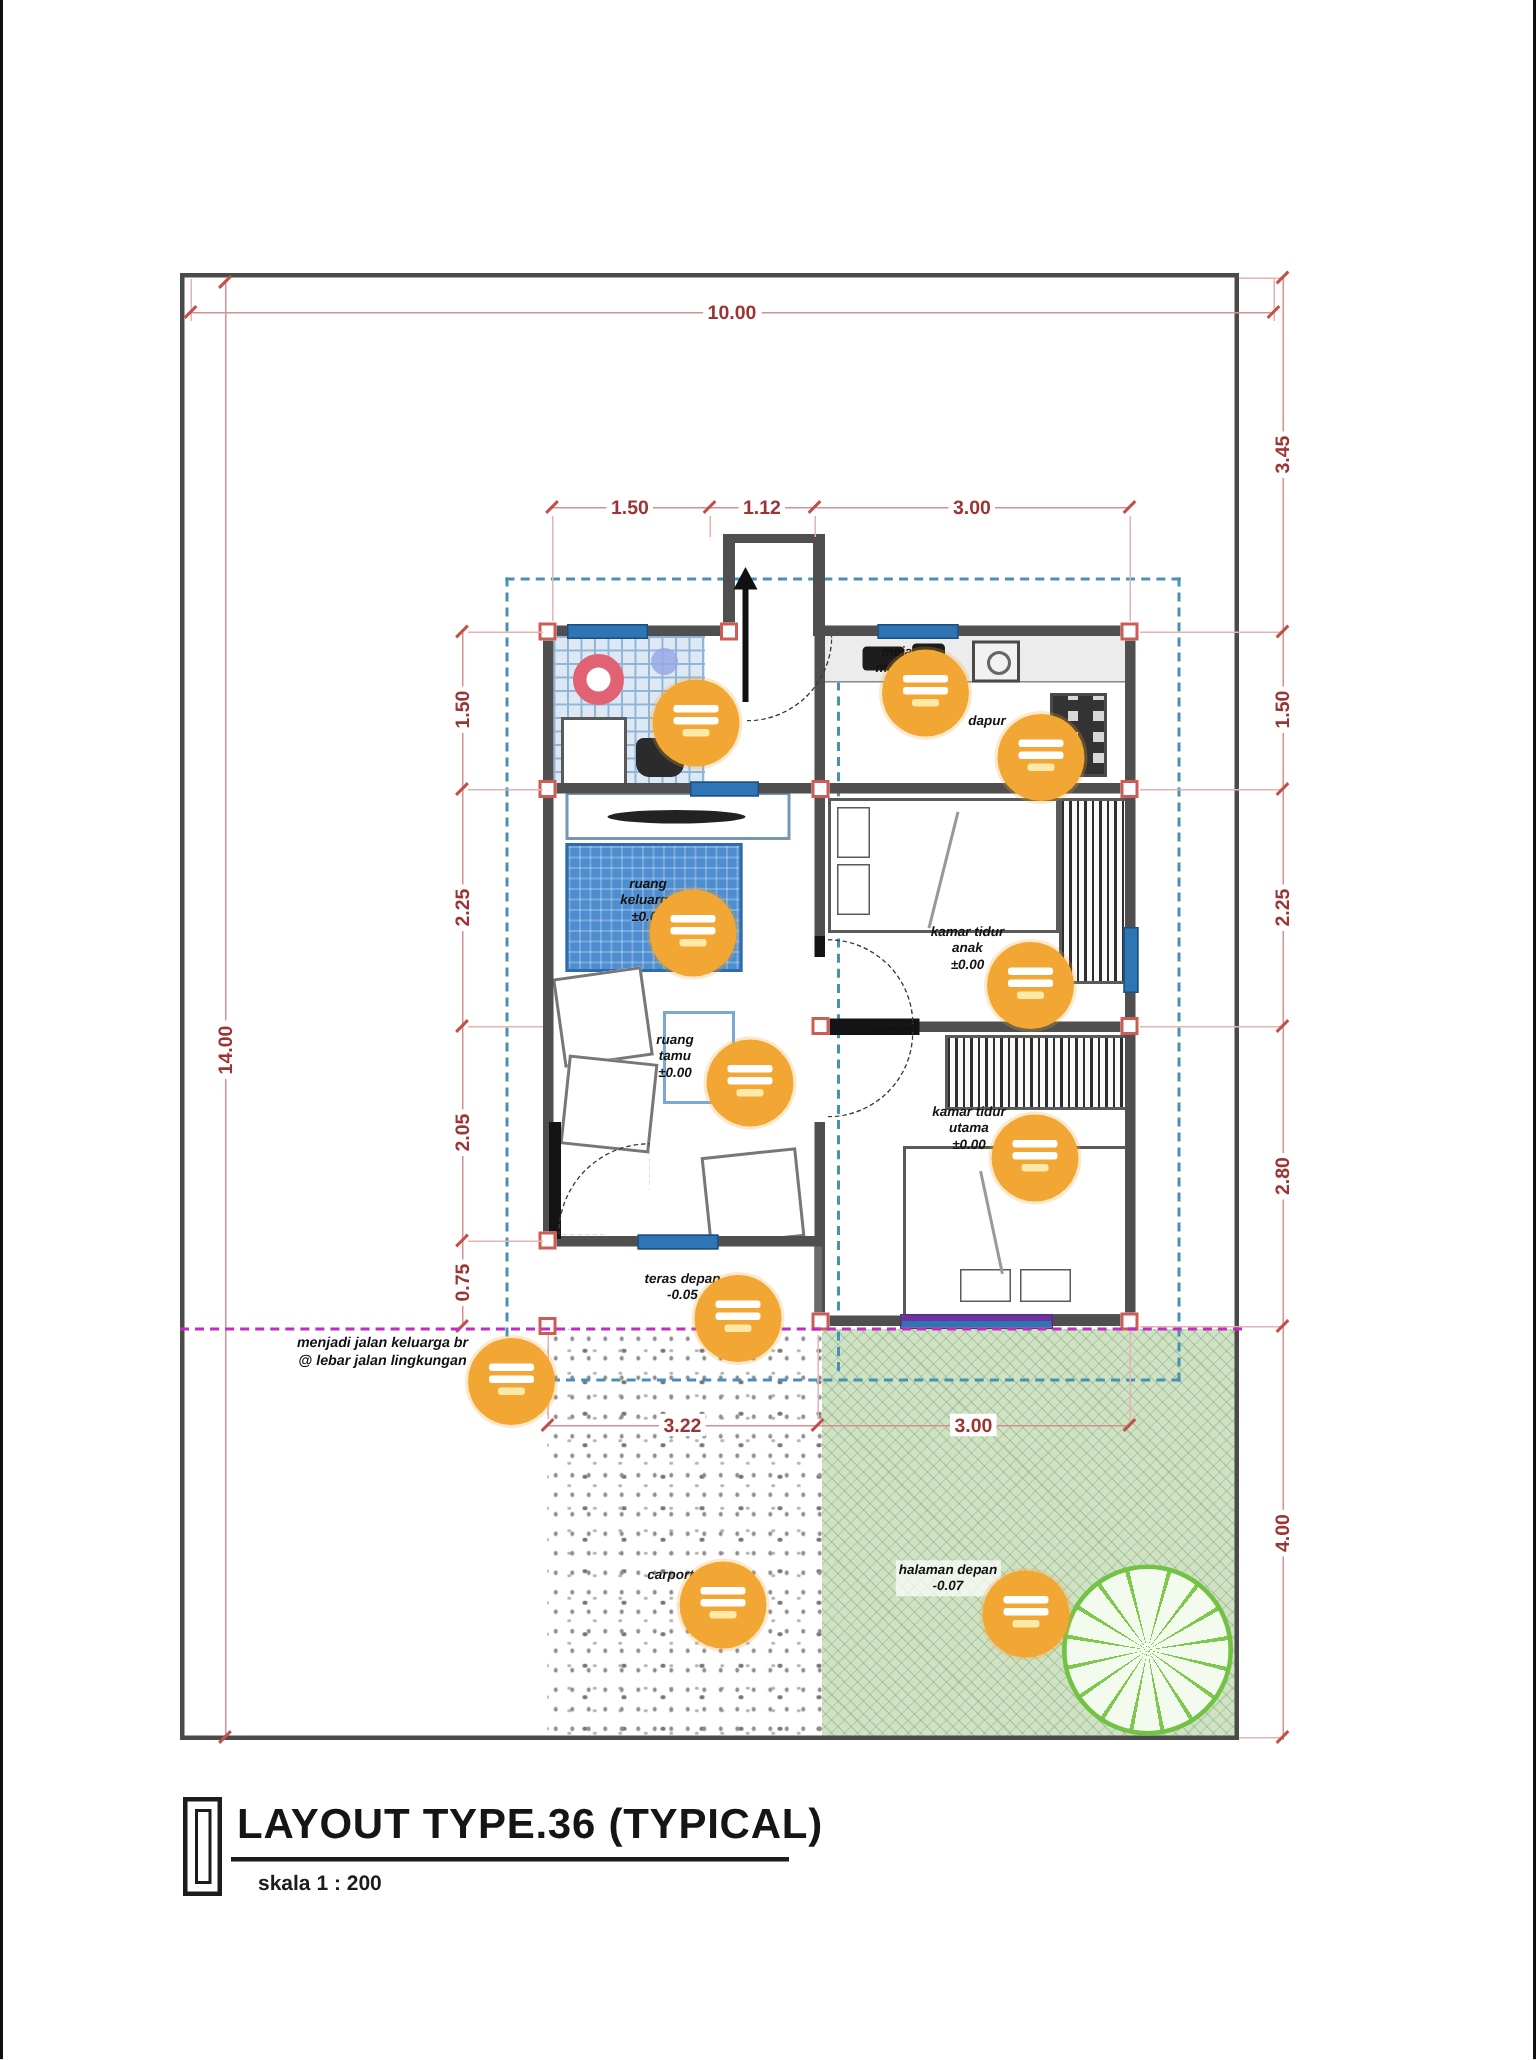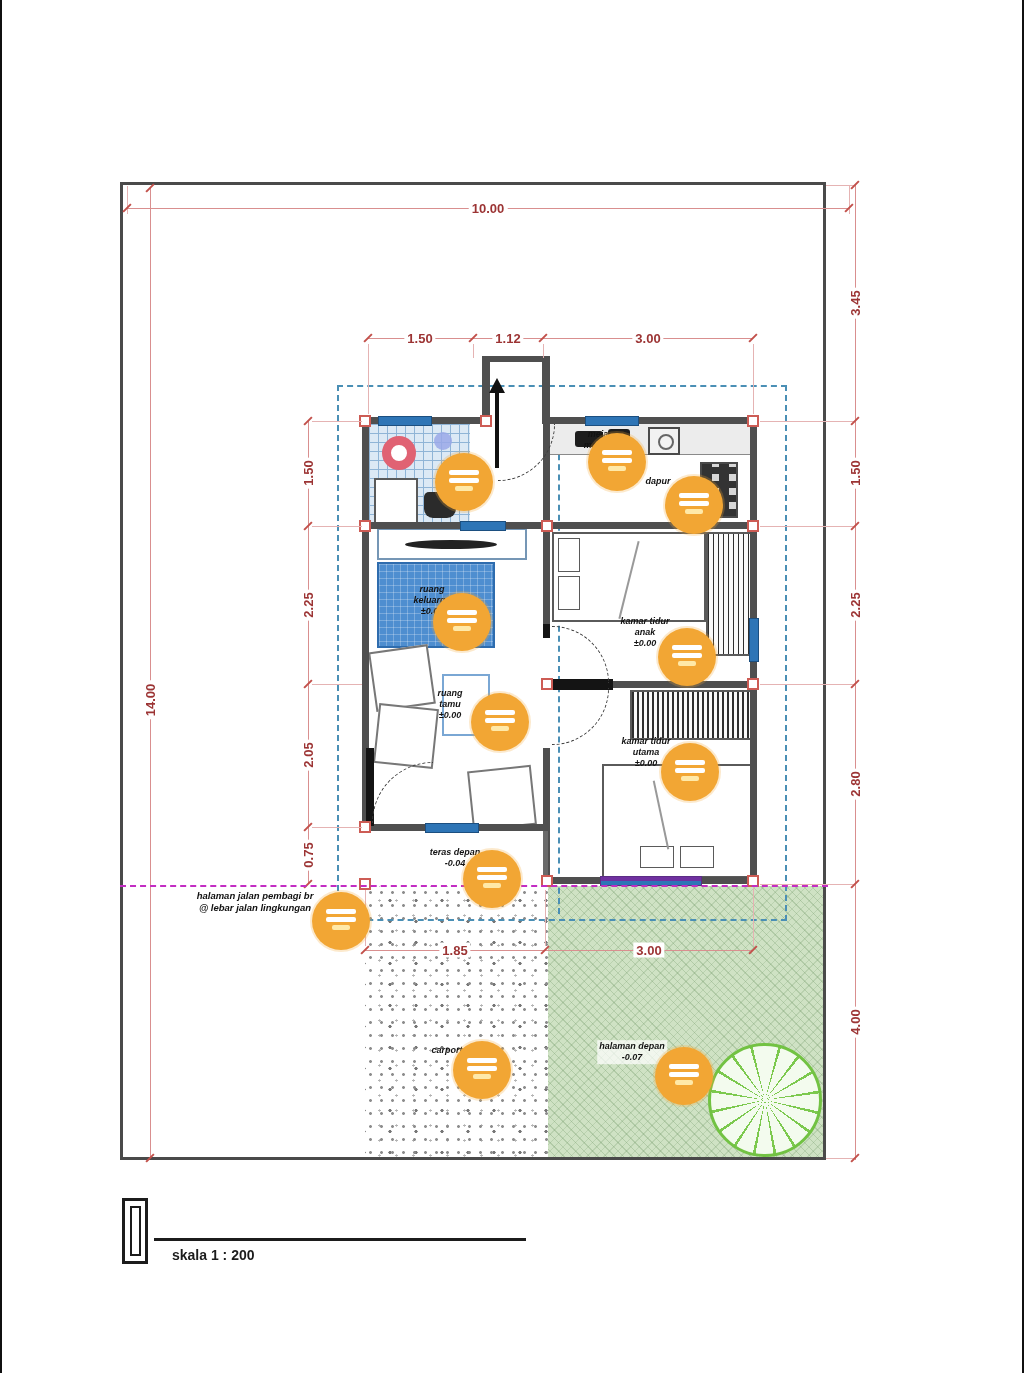--- a/index.html
+++ b/index.html
@@ -161,40 +161,40 @@
   <div class="colmark" style="left:547px;top:526px;"></div>
   <div class="colmark" style="left:753px;top:526px;"></div>
   <div class="colmark" style="left:547px;top:684px;"></div>
   <div class="colmark" style="left:753px;top:684px;"></div>
   <div class="colmark" style="left:365px;top:827px;"></div>
   <div class="colmark" style="left:365px;top:884px;"></div>
   <div class="colmark" style="left:547px;top:881px;"></div>
   <div class="colmark" style="left:753px;top:881px;"></div>
 
   <div class="magenta" style="left:120px;top:885px;width:708px;"></div>
-  <div class="note" style="left:148px;top:890px;width:214px;">halaman jalan pembagi br
+  <div class="note" style="left:148px;top:890px;width:214px;">menjadi jalan keluarga br
 @ lebar jalan lingkungan</div>
 
   <div class="roomlab" style="left:598px;top:440px;">meja
 makan</div>
   <div class="roomlab" style="left:658px;top:481px;text-align:right;">dapur</div>
   <div class="roomlab" style="left:432px;top:600px;">ruang
 keluarga
 ±0.00</div>
   <div class="roomlab" style="left:450px;top:704px;">ruang
 tamu
 ±0.00</div>
   <div class="roomlab" style="left:645px;top:632px;">kamar tidur
 anak
 ±0.00</div>
   <div class="roomlab" style="left:646px;top:752px;">kamar tidur
 utama
 ±0.00</div>
   <div class="roomlab" style="left:455px;top:858px;">teras depan
--0.04</div>
+-0.05</div>
   <div class="roomlab" style="left:447px;top:1050px;">carport</div>
   <div class="roomlab" style="left:632px;top:1052px;background:rgba(255,255,255,.7);padding:1px 2px;">halaman depan
 -0.07</div>
 
   <div class="dim-h" style="left:127px;top:208px;width:722px;"></div>
   <div class="tick" style="left:127px;top:208px;"></div>
   <div class="tick" style="left:849px;top:208px;"></div>
   <div class="ext-v" style="left:127px;top:186px;height:28px;"></div>
   <div class="ext-v" style="left:849px;top:186px;height:28px;"></div>
   <div class="dimlab" style="left:488px;top:208px;">10.00</div>
@@ -251,21 +251,21 @@
   <div class="dimlab v" style="left:855px;top:784px;">2.80</div>
   <div class="dimlab v" style="left:855px;top:1022px;">4.00</div>
 
   <div class="dim-h" style="left:365px;top:950px;width:388px;"></div>
   <div class="tick" style="left:365px;top:950px;"></div>
   <div class="tick" style="left:545px;top:950px;"></div>
   <div class="tick" style="left:753px;top:950px;"></div>
   <div class="ext-v" style="left:365px;top:890px;width:0;height:56px;"></div>
   <div class="ext-v" style="left:545px;top:890px;height:56px;"></div>
   <div class="ext-v" style="left:753px;top:886px;height:60px;"></div>
-  <div class="dimlab" style="left:455px;top:950px;">1.85</div>
+  <div class="dimlab" style="left:455px;top:950px;">3.22</div>
   <div class="dimlab" style="left:649px;top:950px;">3.00</div>
 
   <div class="marker" style="left:464px;top:482px;">
       <i class="a"></i>
       <i class="b"></i>
       <i class="c"></i>
     </div>
   <div class="marker" style="left:617px;top:462px;">
       <i class="a"></i>
       <i class="b"></i>
@@ -312,16 +312,17 @@
       <i class="c"></i>
     </div>
   <div class="marker" style="left:684px;top:1076px;">
       <i class="a"></i>
       <i class="b"></i>
       <i class="c"></i>
     </div>
 
   <div class="abs" style="left:122px;top:1198px;width:26px;height:66px;border:3px solid #1c1c1c;box-sizing:border-box;z-index:11;"></div>
   <div class="abs" style="left:130px;top:1206px;width:11px;height:50px;border:2px solid #1c1c1c;box-sizing:border-box;z-index:11;"></div>
+  <div class="title" style="left:158px;top:1200px;">LAYOUT TYPE.36 (TYPICAL)</div>
   <div class="abs" style="left:154px;top:1238px;width:372px;height:3px;background:#1c1c1c;z-index:11;"></div>
   <div class="subtitle" style="left:172px;top:1247px;">skala 1 : 200</div>
 
 </div>
 
 </body></html>

